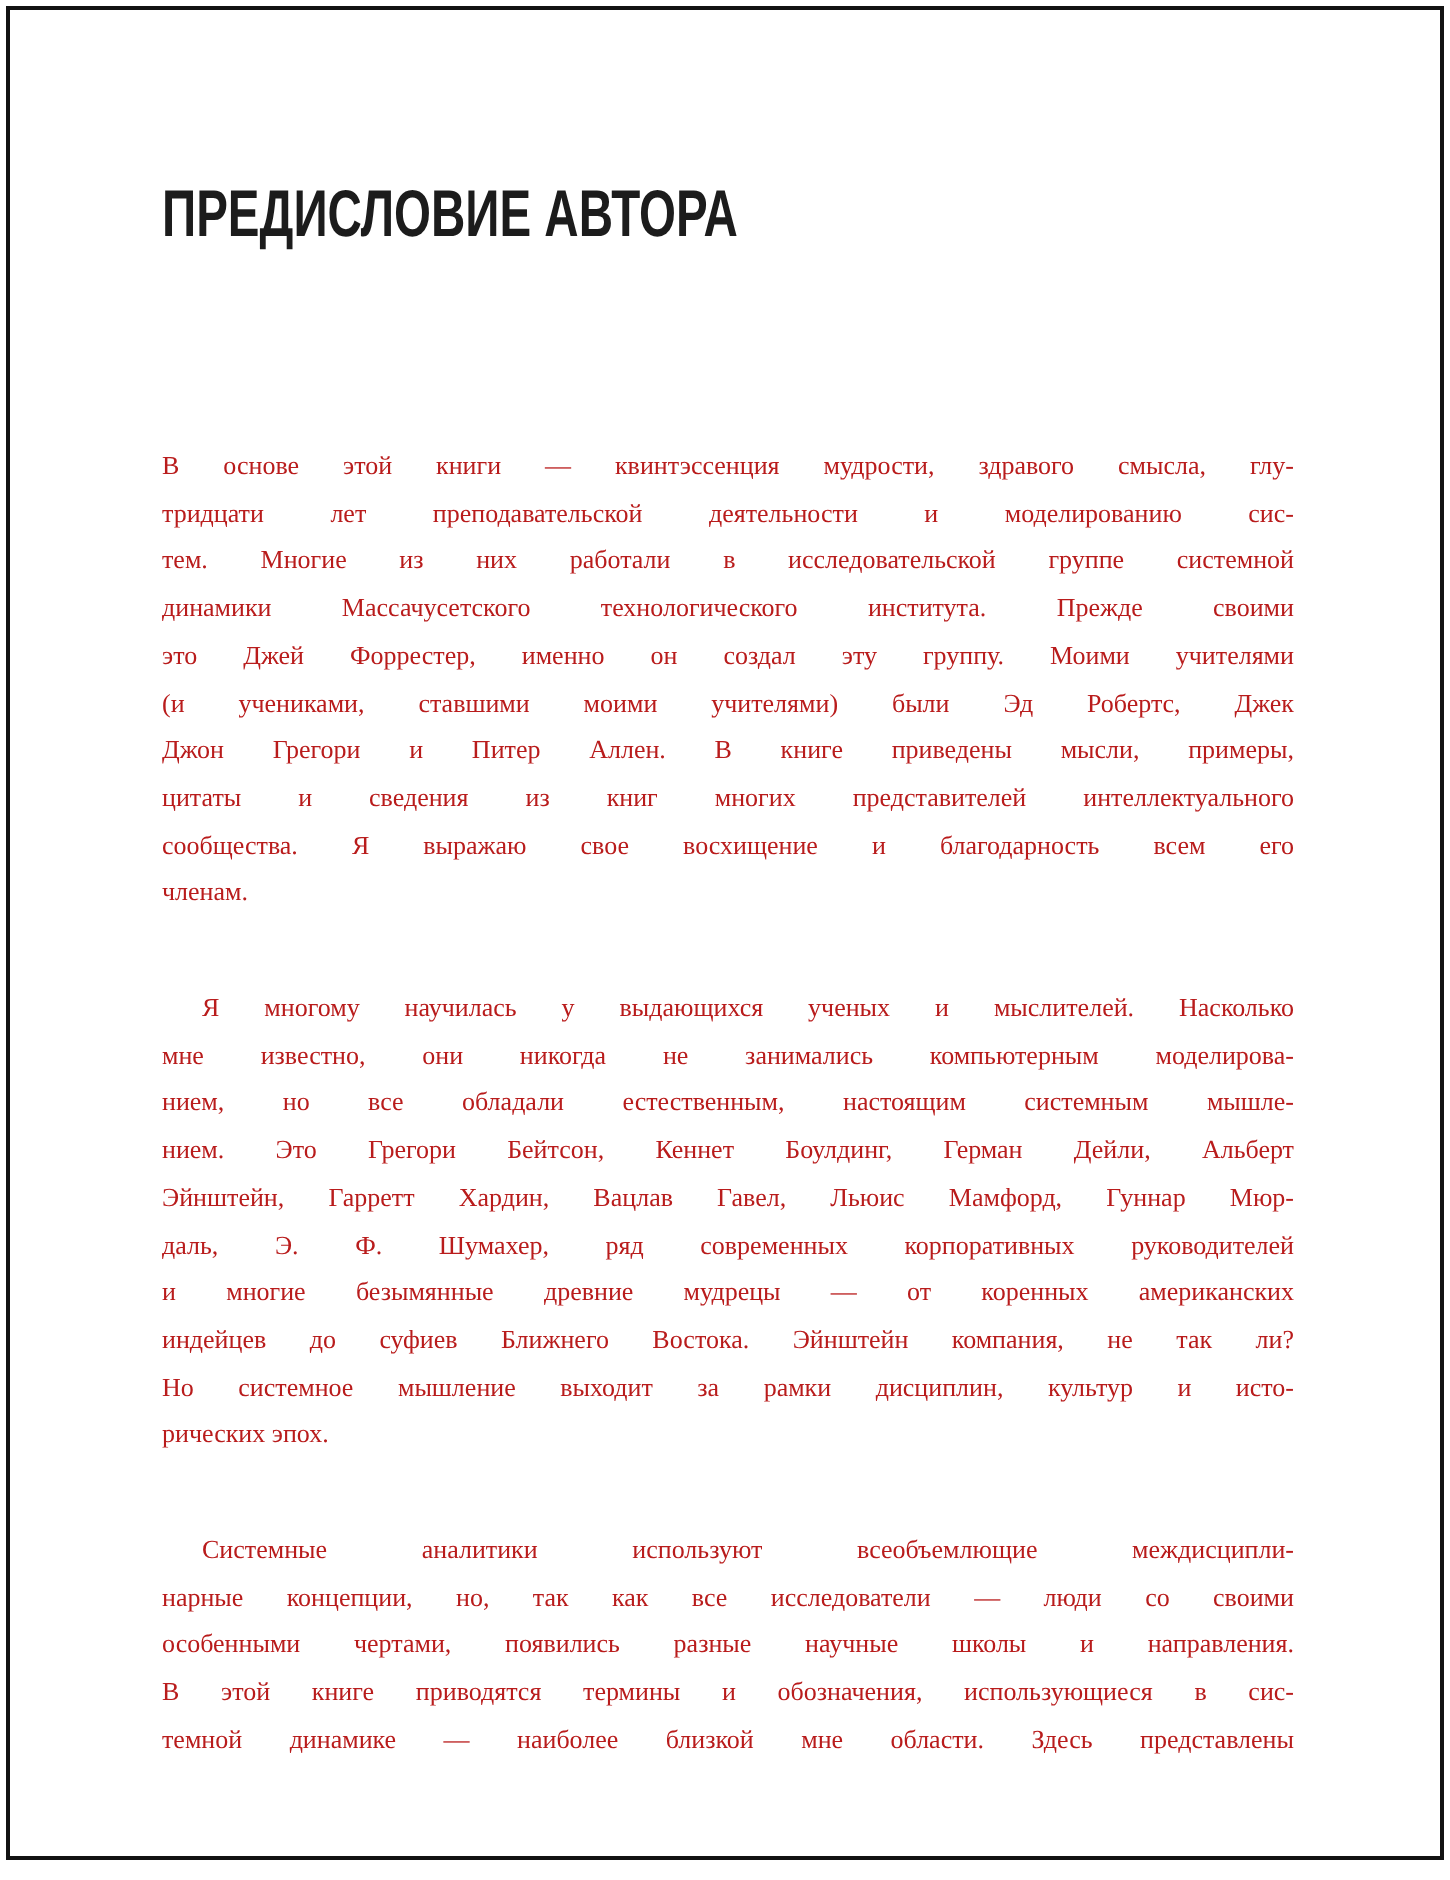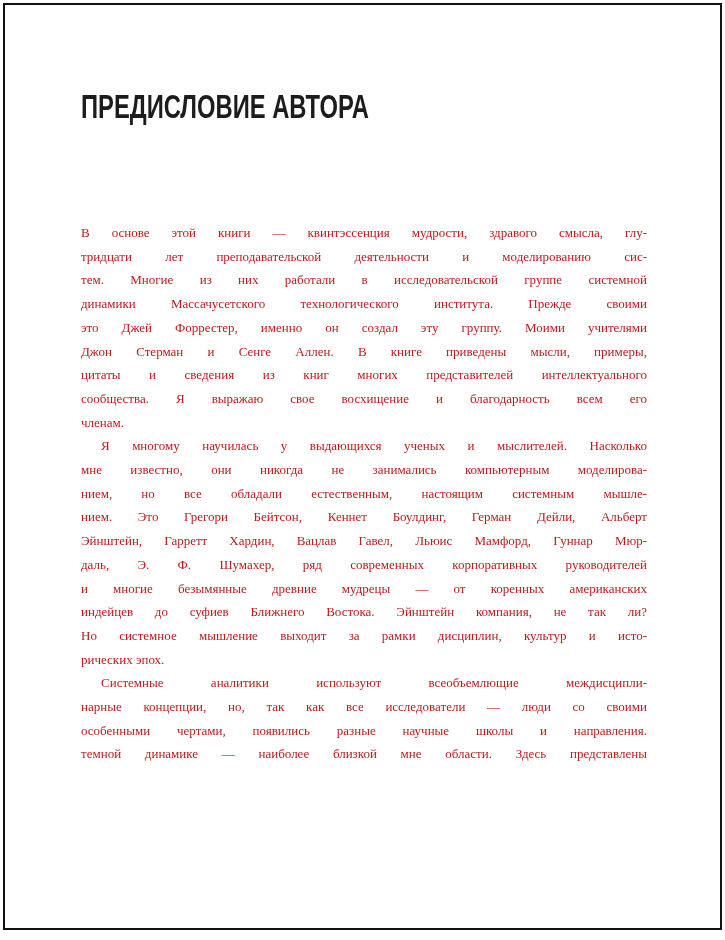--- a/index.html
+++ b/index.html
@@ -56,39 +56,41 @@
   .line {
     text-align: justify;
     text-align-last: justify;
     text-justify: inter-word;
   }
   .line.endpara {
     text-align-last: left;
   }
   .line.indent {
     text-indent: 20px;
+    margin-top: 34px;
   }
 </style>
 </head>
 <body>
 
 <div class="canvas">
   <div class="frame"></div>
 
   <h1 class="heading">ПРЕДИСЛОВИЕ АВТОРА</h1>
 
   <div class="body-text">
 
     <div class="para">
       <div class="line">В основе этой книги — квинтэссенция мудрости, здравого смысла, глу-</div>
       <div class="line">тридцати лет преподавательской деятельности и моделированию сис-</div>
       <div class="line">тем. Многие из них работали в исследовательской группе системной</div>
       <div class="line">динамики Массачусетского технологического института. Прежде своими</div>
       <div class="line">это Джей Форрестер, именно он создал эту группу. Моими учителями</div>
-      <div class="line">Джон Стерман и Сенге Аллен. В книге приведены мысли, примеры,</div>
+      <div class="line">(и учениками, ставшими моими учителями) были Эд Робертс, Джек</div>
+      <div class="line">Джон Грегори и Питер Аллен. В книге приведены мысли, примеры,</div>
       <div class="line">цитаты и сведения из книг многих представителей интеллектуального</div>
       <div class="line">сообщества. Я выражаю свое восхищение и благодарность всем его</div>
       <div class="line endpara">членам.</div>
     </div>
 
     <div class="para">
       <div class="line indent">Я многому научилась у выдающихся ученых и мыслителей. Насколько</div>
       <div class="line">мне известно, они никогда не занимались компьютерным моделирова-</div>
       <div class="line">нием, но все обладали естественным, настоящим системным мышле-</div>
       <div class="line">нием. Это Грегори Бейтсон, Кеннет Боулдинг, Герман Дейли, Альберт</div>
@@ -97,17 +99,18 @@
       <div class="line">и многие безымянные древние мудрецы — от коренных американских</div>
       <div class="line">индейцев до суфиев Ближнего Востока. Эйнштейн компания, не так ли?</div>
       <div class="line">Но системное мышление выходит за рамки дисциплин, культур и исто-</div>
       <div class="line endpara">рических эпох.</div>
     </div>
 
     <div class="para">
       <div class="line indent">Системные аналитики используют всеобъемлющие междисципли-</div>
       <div class="line">нарные концепции, но, так как все исследователи — люди со своими</div>
       <div class="line">особенными чертами, появились разные научные школы и направления.</div>
+      <div class="line">В этой книге приводятся термины и обозначения, использующиеся в сис-</div>
       <div class="line">темной динамике — наиболее близкой мне области. Здесь представлены</div>
     </div>
 
   </div>
 </div>
 
 </body></html>

